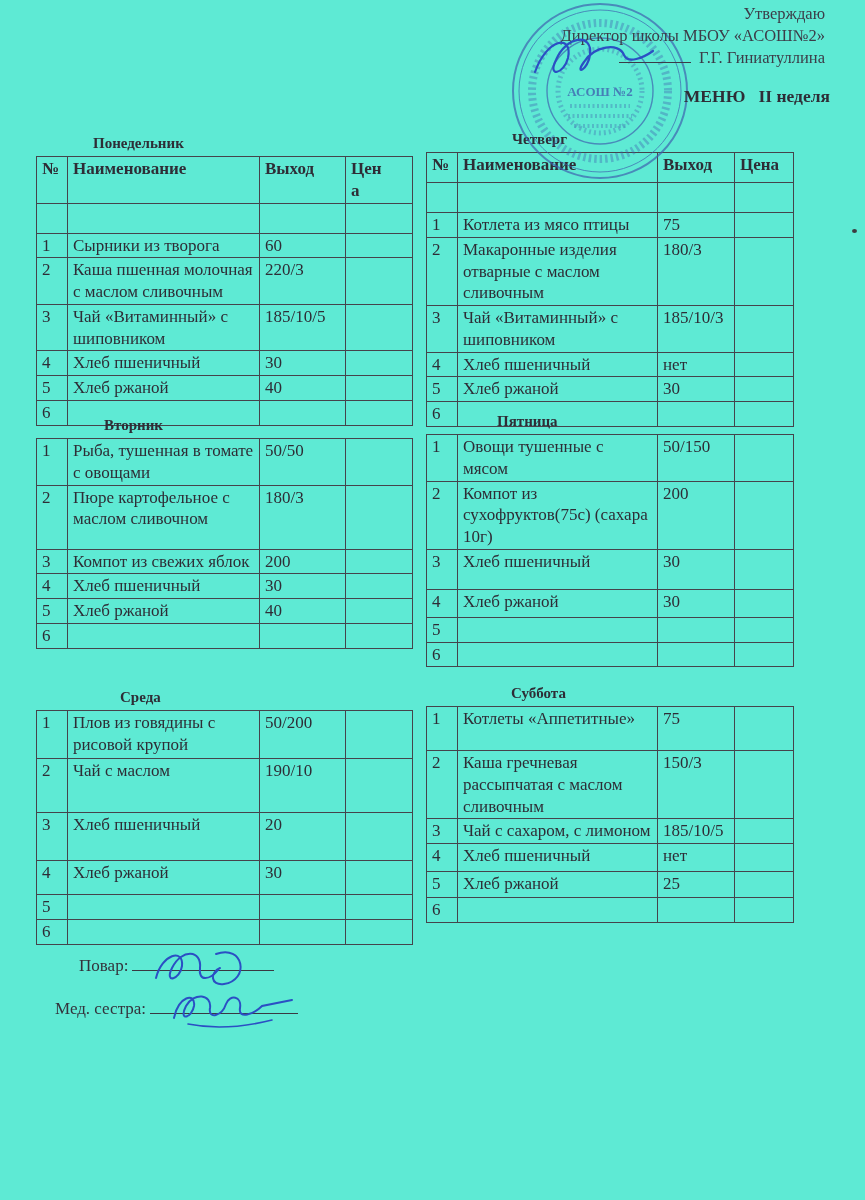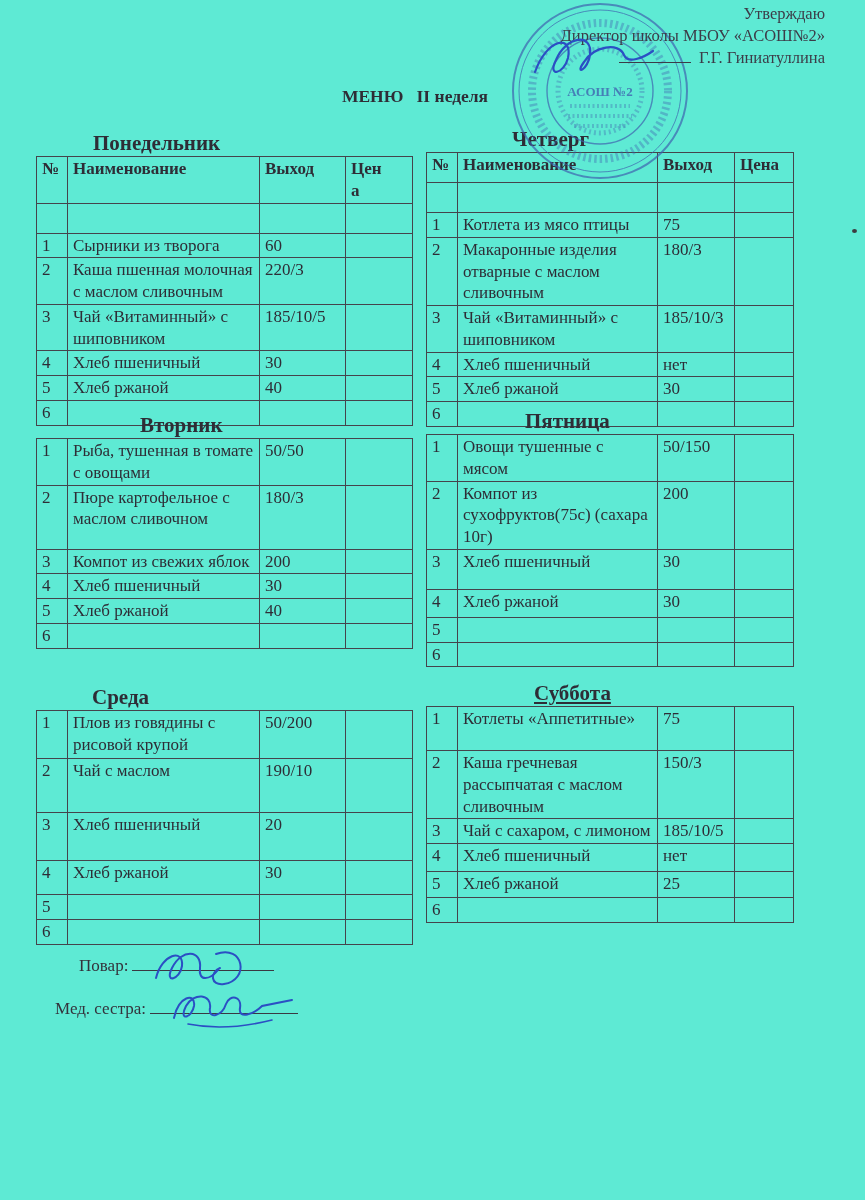--- a/index.html
+++ b/index.html
@@ -27,46 +27,46 @@
     display:inline-block; width:72px;
     border-bottom:1px solid #3c3c48;
     margin-right:4px;
   }
   
   .stamp{ position:absolute; left:508px; top:-2px; z-index:1; opacity:.85;}
   .sig{ position:absolute; z-index:4; }
   
   .heading{
     position:absolute; left:0; top:86px; width:830px;
-    text-align:center; font-weight:bold; font-size:17.5px;
+    text-align:right; font-weight:bold; font-size:17.5px;
     white-space:pre; z-index:2;
   }
   .subheading{
     position:absolute; left:0; top:108px; width:830px;
     text-align:center; font-size:17px; z-index:2;
   }
   
   .day{ position:absolute; }
   .day.left{ left:36px; width:377px; }
   .day.right{ left:426px; width:368px; }
   .day-0{ top:134px; }
   .day-1{ top:416px; }
   .day-2{ top:688px; }
   .day-3{ top:130px; }
   .day-4{ top:412px; }
   .day-5{ top:684px; }
   .day-title{
-    margin:0 0 3px 0; font-size:21px; font-weight:bold; line-height:19px;
+    margin:0 0 3px 0; font-size:15px; font-weight:bold; line-height:19px;
   }
   .day-0 .day-title{ margin-left:57px; }
-  .day-1 .day-title{ margin-left:104px; }
-  .day-2 .day-title{ margin-left:56px; }
+  .day-1 .day-title{ margin-left:68px; }
+  .day-2 .day-title{ margin-left:84px; }
   .day-3 .day-title{ margin-left:86px; }
-  .day-4 .day-title{ margin-left:99px; }
-  .day-5 .day-title{ margin-left:108px;text-decoration:underline; }
+  .day-4 .day-title{ margin-left:71px; }
+  .day-5 .day-title{ margin-left:85px; }
   table.menu-table{
     border-collapse:collapse; width:100%;
     font-size:17px; line-height:1.28;
     table-layout:fixed;
   }
   .menu-table th,.menu-table td{
     border:1px solid #45444b;
     padding:1px 5px; vertical-align:top; text-align:left;
     font-weight:normal; overflow:hidden;
   }

